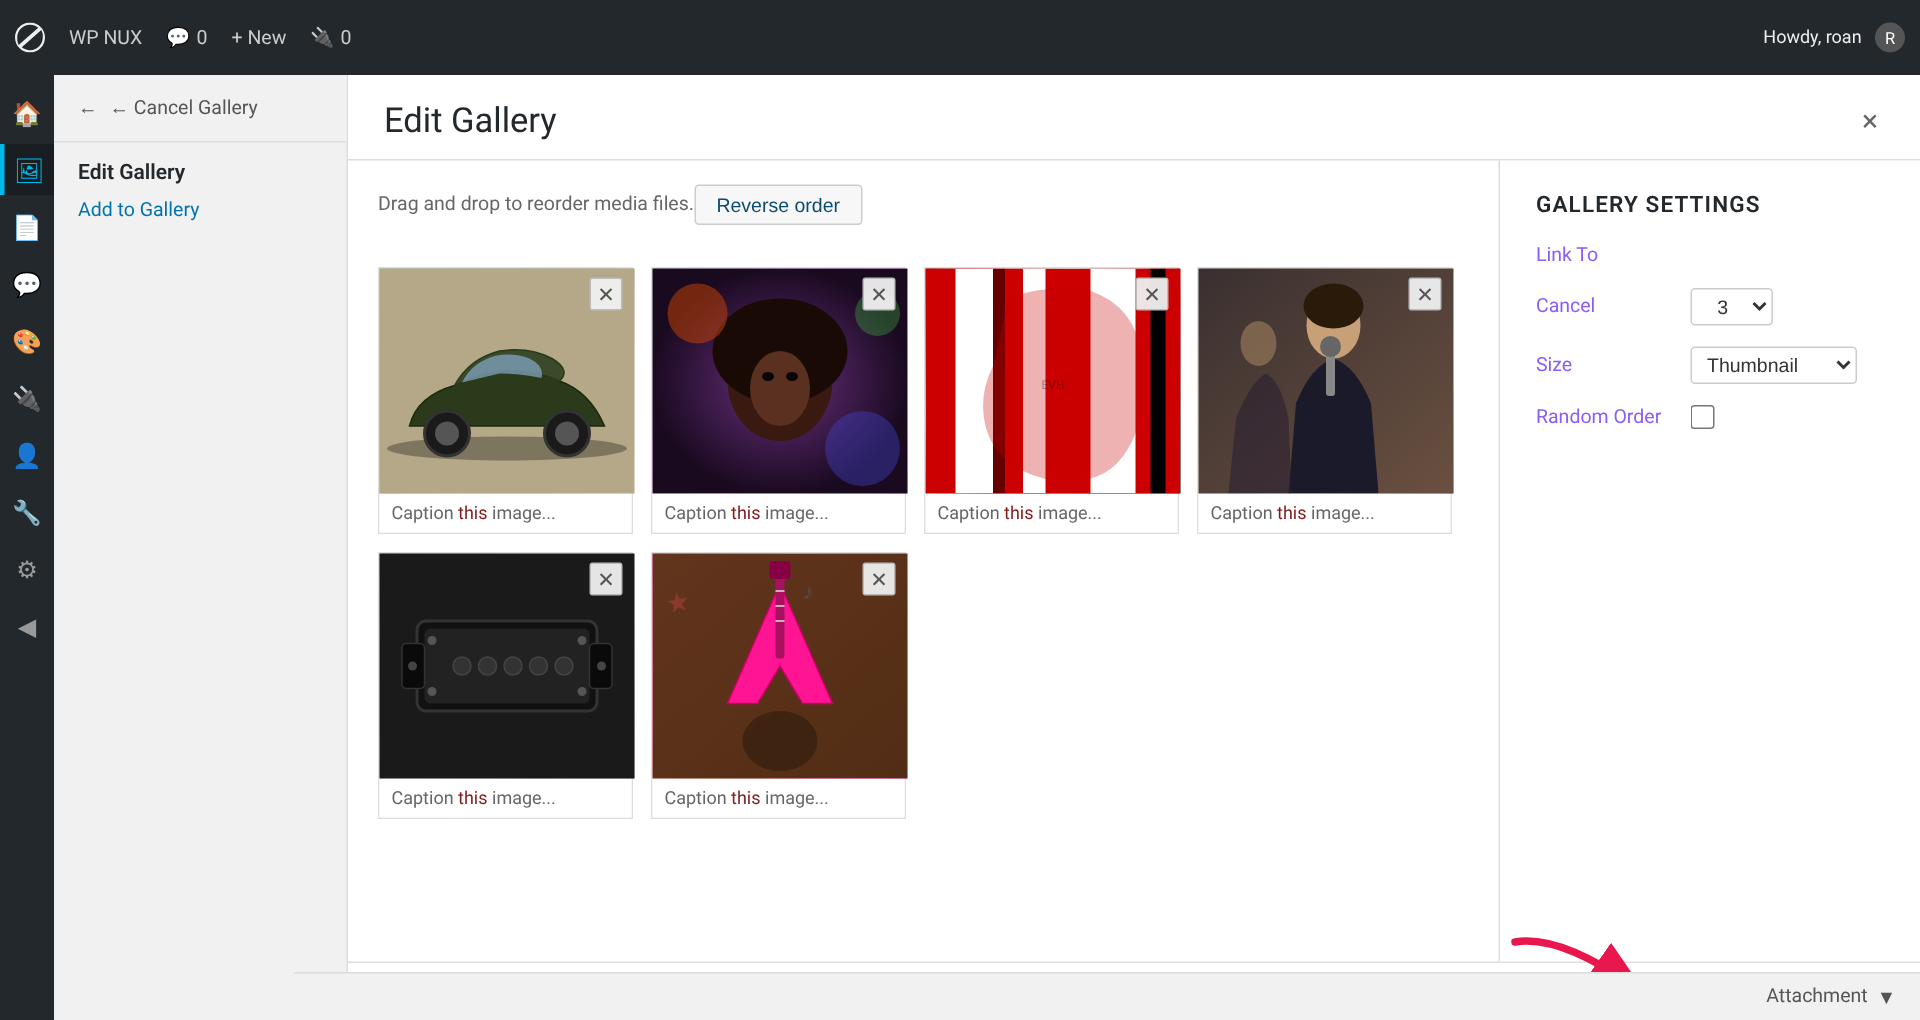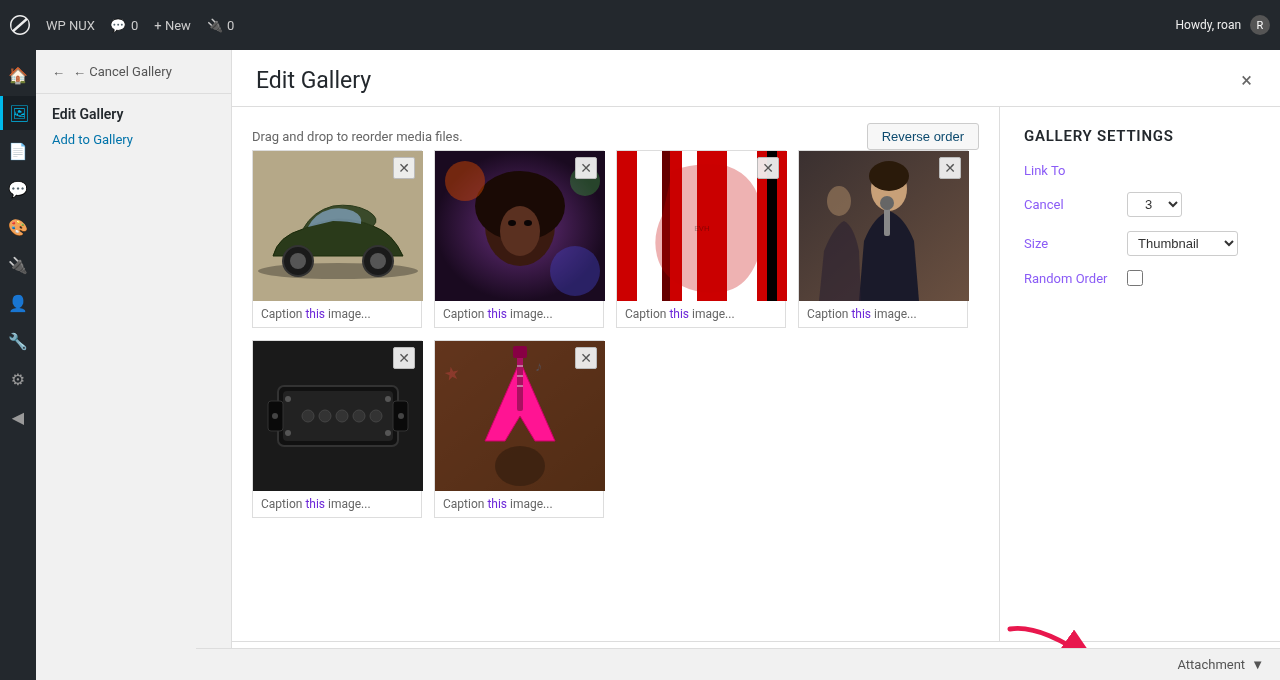--- a/index.html
+++ b/index.html
@@ -105,22 +105,22 @@
     
     .gallery-images-area {
       flex: 1;
       padding: 16px 20px;
       overflow-y: auto;
       border-right: 1px solid #ddd;
     }
     .gallery-toolbar {
       display: flex;
       align-items: center;
-      justify-content: space-between;
-      margin-bottom: 0;
+      justify-content: flex-start;
+      margin-bottom: 28px;
     }
     .drag-hint { color: #666; font-size: 13px; }
     .reverse-order-btn {
       padding: 5px 14px;
       background: #f7f7f7;
       border: 1px solid #ccc;
       border-radius: 3px;
       cursor: pointer;
       font-size: 13px;
       color: #0c4a6e;
@@ -169,21 +169,21 @@
     .img-singer { background: linear-gradient(135deg, #3a3030 0%, #6a5040 40%, #8a7060 70%, #4a4040 100%); }
     .img-pickup { background: linear-gradient(135deg, #1a1a1a 0%, #3a3a3a 40%, #2a2a2a 70%, #111 100%); }
     .img-pink-guitar { background: linear-gradient(135deg, #cc0066 0%, #ff3399 30%, #8b4513 60%, #cc0066 90%); }
 
     .image-caption {
       padding: 6px 8px;
       font-size: 12px;
       color: #666;
       background: #fff;
     }
-    .image-caption .this-link { color: #6d28d9; cursor: pointer; }
+    .image-caption .this-link { color: #7f1d1d; cursor: pointer; }
 
     
     .gallery-settings {
       width: 280px;
       flex-shrink: 0;
       padding: 20px 24px;
       background: #fff;
     }
     .settings-title {
       font-size: 15px;

